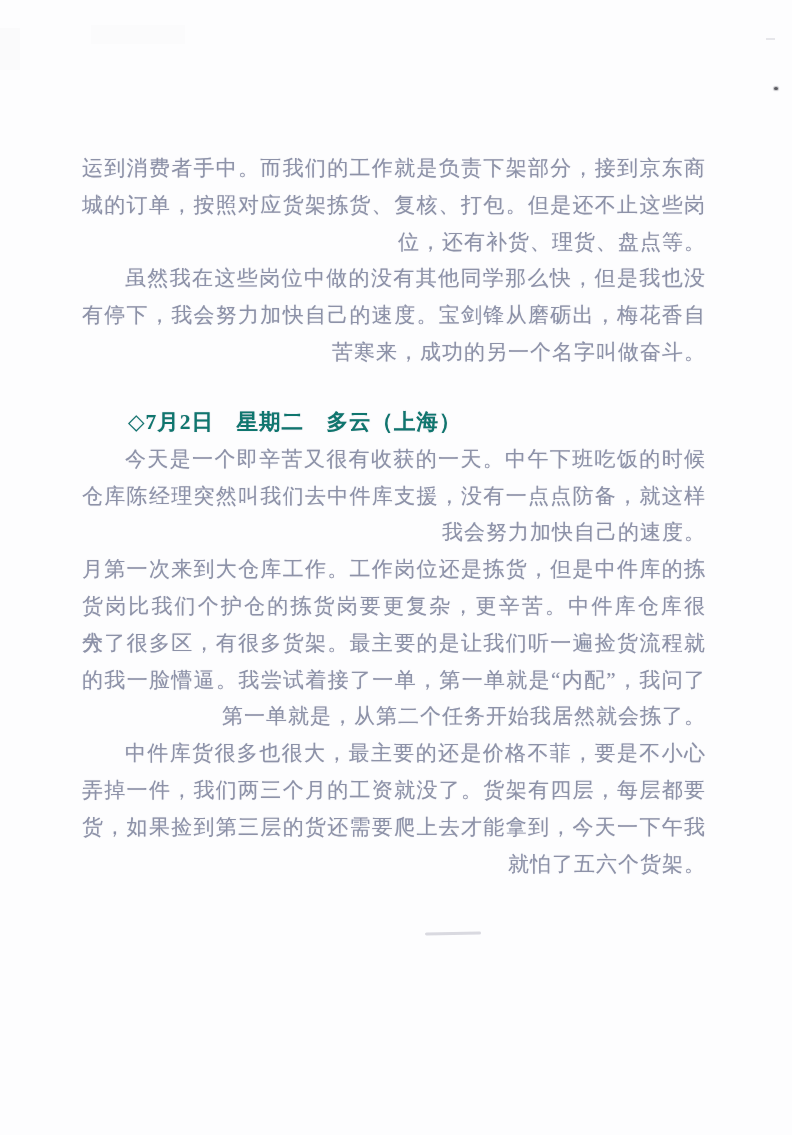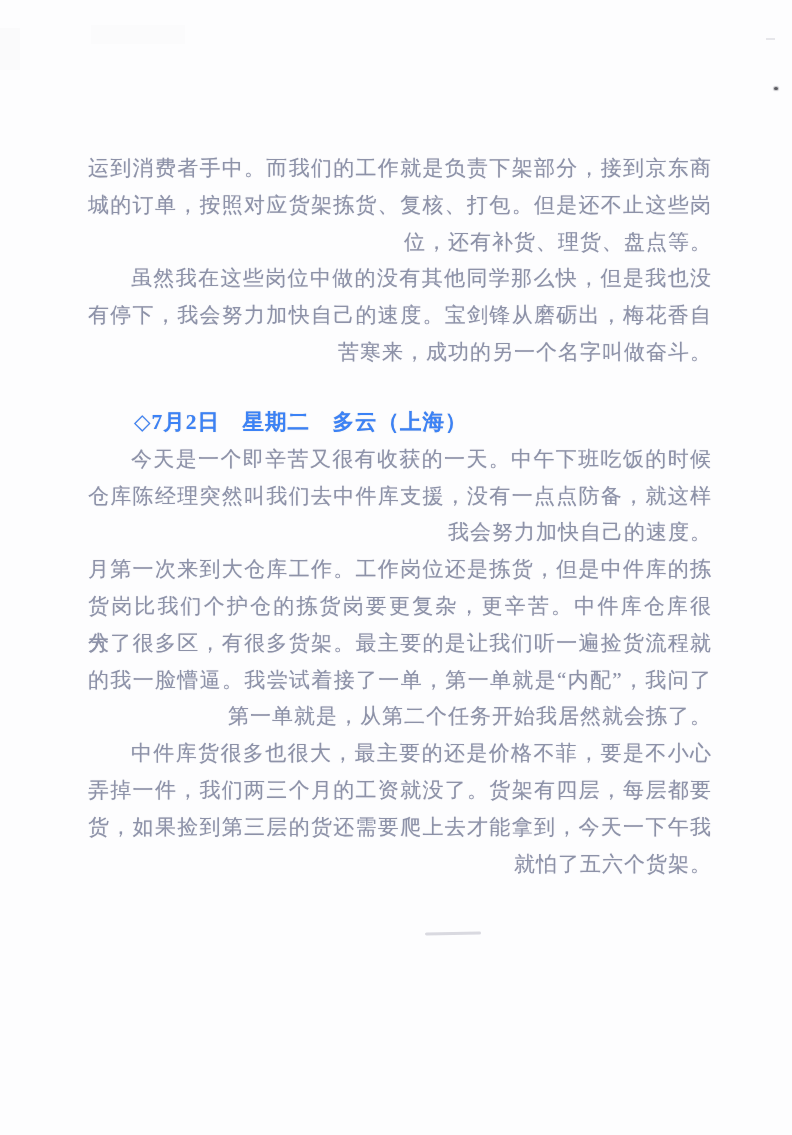--- a/index.html
+++ b/index.html
@@ -11,21 +11,21 @@
     position: relative;
     width: 792px;
     height: 1135px;
     margin: 0 auto;
     background: #fdfdfe;
     overflow: hidden;
     font-family: "Liberation Serif", "DejaVu Serif", serif;
   }
   .text-block {
     position: absolute;
-    left: 88px;
+    left: 82px;
     top: 150px;
     width: 624px;
     color: #8d92a8;
     font-size: 21px;
     letter-spacing: 1px;
     text-shadow: 0 0 1px rgba(141,146,168,0.45);
   }
   .line {
     height: 36.8px;
     line-height: 36.8px;
@@ -40,21 +40,21 @@
   .line.indent {
     text-indent: 43px;
   }
   .heading {
     height: 37px;
     line-height: 37px;
     margin-top: 33px;
     padding-left: 46px;
     font-weight: 700;
     font-size: 21.5px;
-    color: #3b82f6;
+    color: #0f766e;
     letter-spacing: 1px;
     text-shadow: 0 0 1px rgba(124,129,157,0.5);
     white-space: nowrap;
   }
   
   .artifact-strip-top {
     position: absolute;
     left: 91px;
     top: 25px;
     width: 94px;

